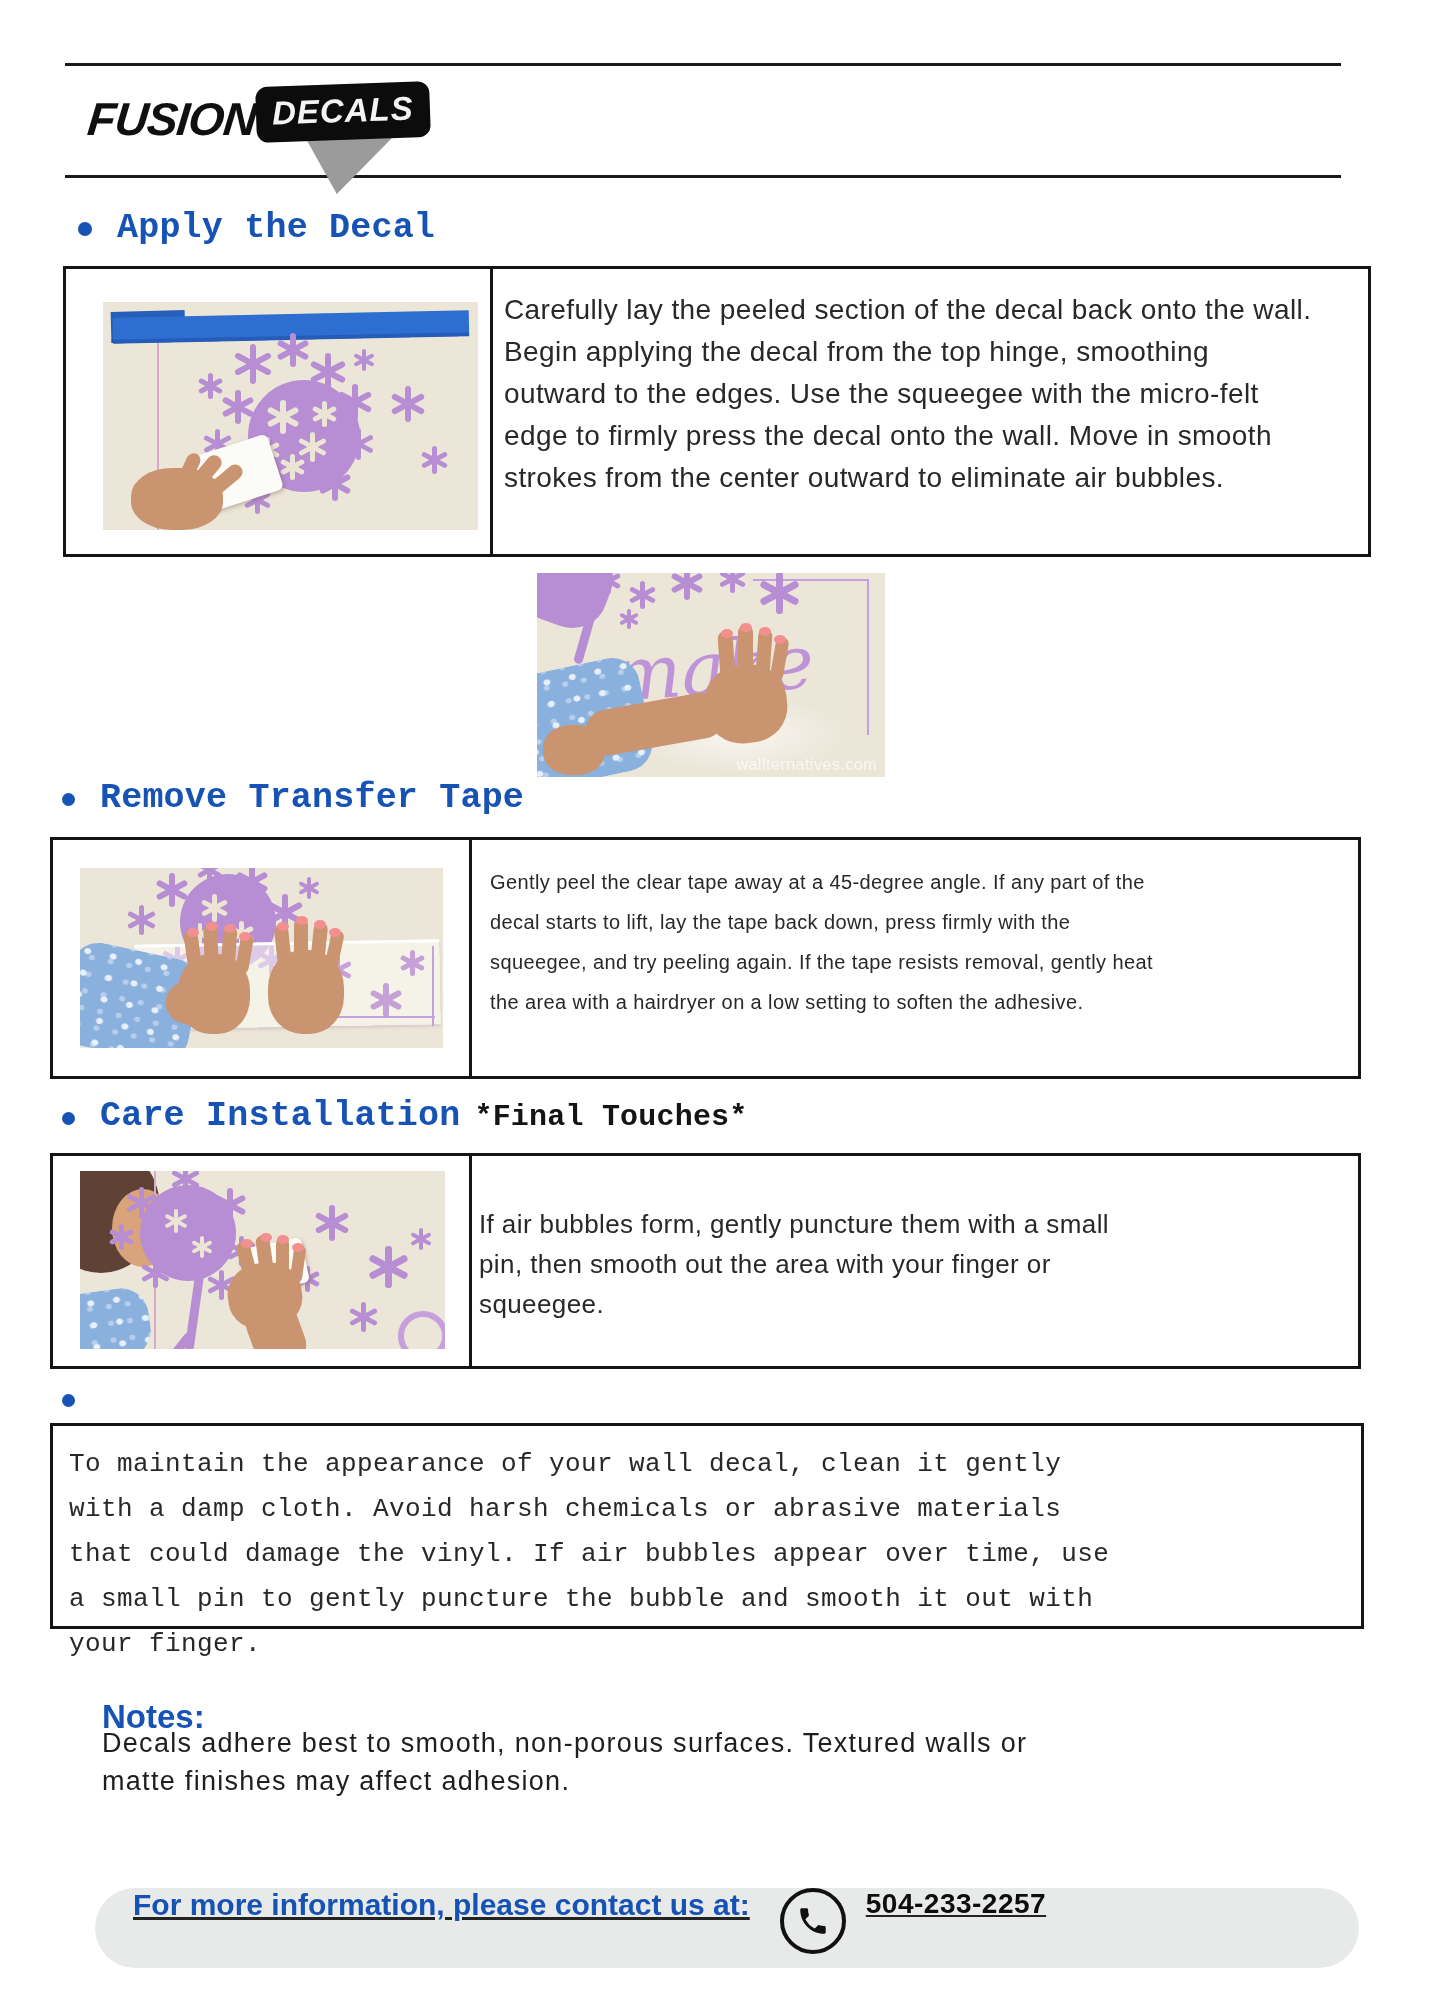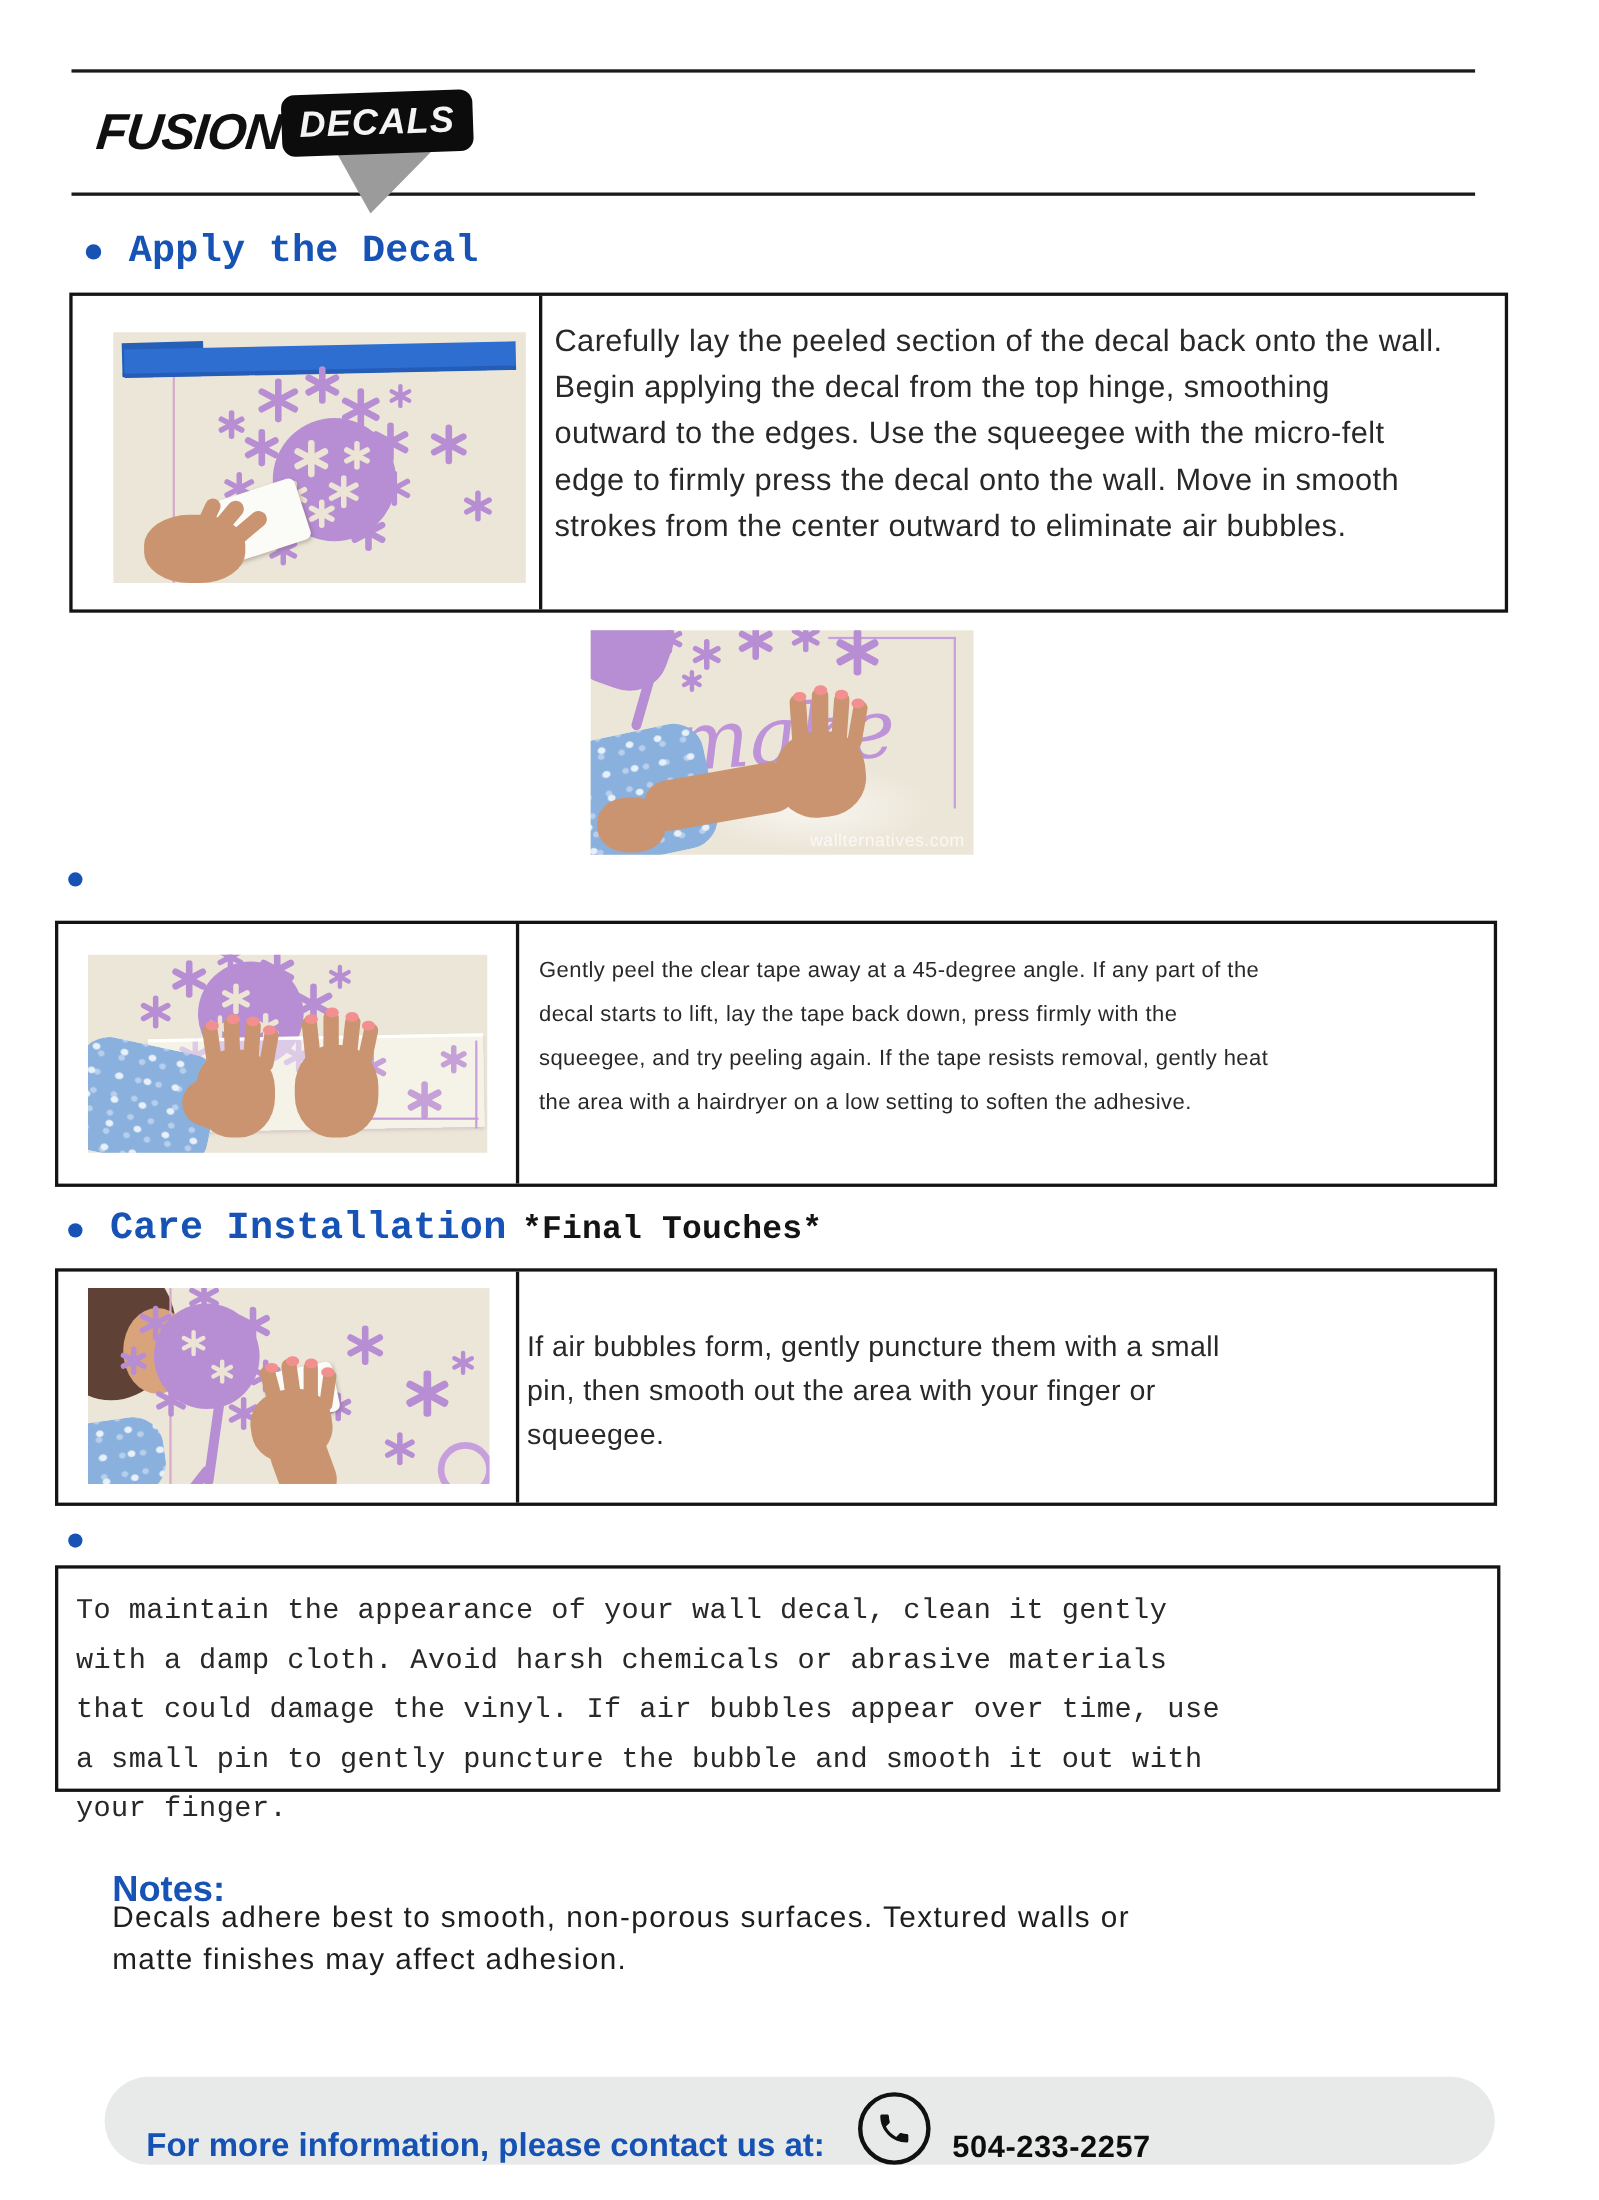--- a/index.html
+++ b/index.html
@@ -49,21 +49,21 @@
   .face{position:absolute;background:#d9a47c;border-radius:50%;}
   .frameline{position:absolute;background:#c79fdd;}
   .loopring{position:absolute;border:6px solid #c79fdd;border-radius:50%;background:transparent;}
   .glare{position:absolute;background:radial-gradient(ellipse at center, rgba(255,255,255,.65), rgba(255,255,255,0) 65%);}
   .wm{position:absolute;right:8px;bottom:3px;font-size:16px;color:rgba(255,255,255,.7);letter-spacing:0.5px;}
   .script-svg{position:absolute;left:0;top:0;}
   
   .notes-title{position:absolute;font-size:33px;font-weight:bold;color:#1653b5;}
   .notes-body{position:absolute;font-size:27px;line-height:38px;letter-spacing:1.3px;color:#1e1e1e;}
   .footer{position:absolute;left:95px;top:1888px;width:1264px;height:80px;border-radius:40px;
-        background:#e8eaea;display:flex;align-items:flex-end;}
+        background:#e8eaea;display:flex;align-items:flex-start;text-decoration:underline;}
   .footer-label{font-size:30px;font-weight:bold;color:#1552b4;margin-left:38px;letter-spacing:0px;white-space:nowrap;}
   .phone-badge{width:58px;height:58px;border:4px solid #111;border-radius:50%;background:#e8eaea;
         display:flex;align-items:center;justify-content:center;margin-left:30px;flex:0 0 auto;}
   .footer-phone{font-size:28px;font-weight:bold;color:#0d0d0d;margin-left:20px;letter-spacing:0.5px;white-space:nowrap;}
 </style>
 </head>
 <body>
 
 <div class="page">
 
@@ -140,20 +140,21 @@
     <div class="finger" style="left:236px;top:64px;width:13px;height:44px;transform:rotate(10deg);"></div>
     <div class="finger" style="left:160px;top:118px;width:18px;height:42px;transform:rotate(42deg);"></div>
     <div class="nail" style="left:184px;top:56px;"></div>
     <div class="nail" style="left:203px;top:50px;"></div>
     <div class="nail" style="left:222px;top:54px;"></div>
     <div class="nail" style="left:237px;top:62px;"></div>
     <div class="wm">wallternatives.com</div>
   </div>
 
   <div class="bullet" style="left:62px;top:793px;width:13px;height:13px;"></div>
+  <div class="h-title" style="left:100px;top:778px;">Remove Transfer Tape</div>
 
   <div class="box" style="left:50px;top:837px;width:1305px;height:236px;">
     <div class="photo" style="left:27px;top:28px;width:363px;height:180px;">
       <div class="dhead" style="left:100px;top:6px;width:96px;height:96px;"></div>
       <i class="ast cream" style="left:132px;top:26px;width:5px;height:28px;"></i>
       <i class="ast cream" style="left:159px;top:53px;width:5px;height:26px;"></i>
       <i class="ast cream" style="left:118px;top:55px;width:4px;height:22px;"></i>
       <i class="ast" style="left:89px;top:5px;width:6px;height:34px;"></i>
       <i class="ast" style="left:127px;top:-11px;width:5px;height:26px;"></i>
       <i class="ast" style="left:169px;top:-3px;width:6px;height:34px;"></i>

